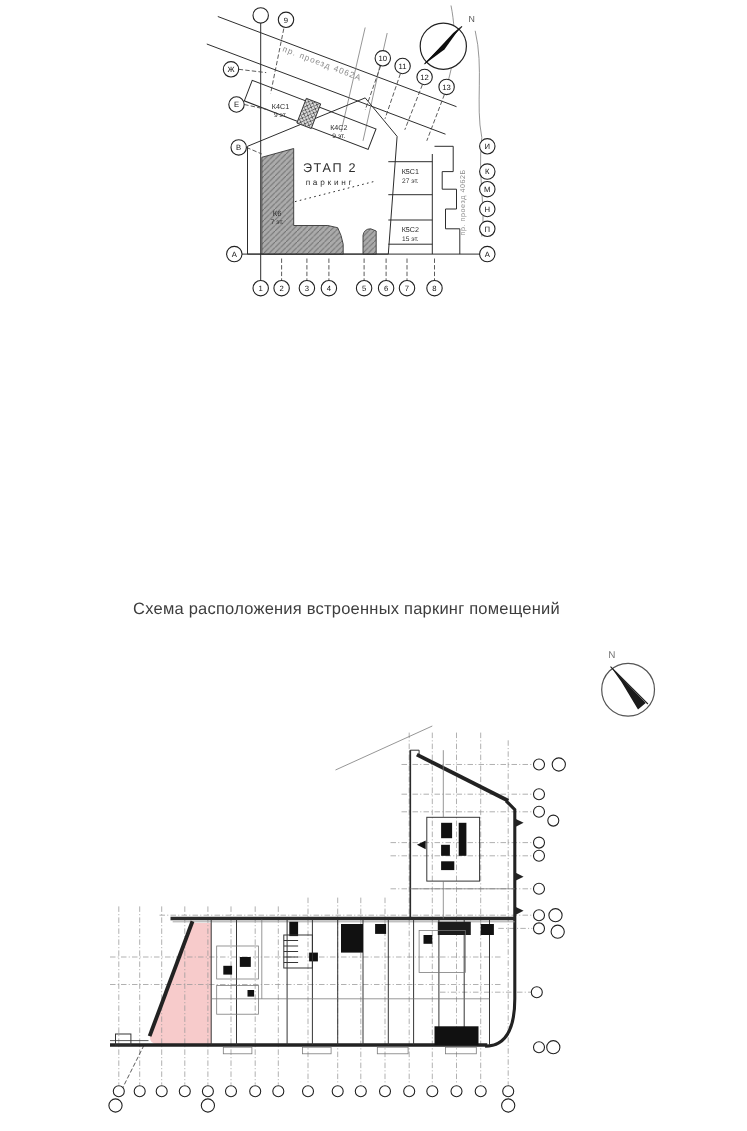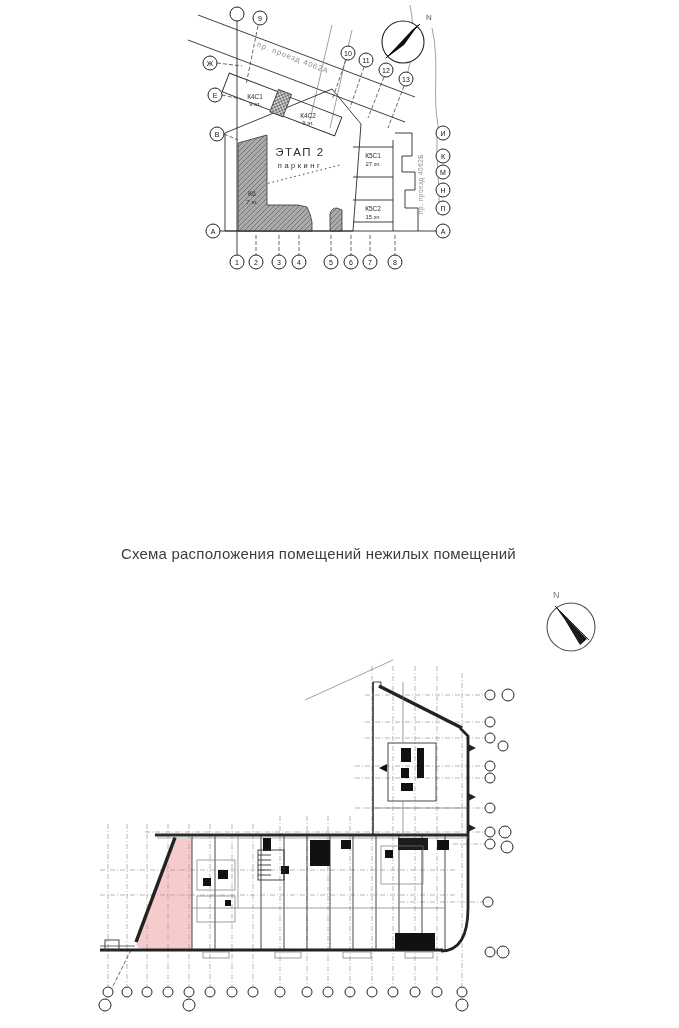--- a/index.html
+++ b/index.html
@@ -223,21 +223,21 @@
           <text class="mkt" x="190" y="264.5">7</text>
         </g>
     <g>
           <circle class="mk" cx="215" cy="262" r="7"></circle>
           <text class="mkt" x="215" y="264.5">8</text>
         </g>
   </g>
 </svg>
 </div>
 
-<div class="section-title">Схема расположения помещений нежилых помещений</div>
+<div class="section-title">Схема расположения встроенных паркинг помещений</div>
 
 <div class="plan" style="left:85px;top:578px;width:560px;height:450px;">
 <svg width="560" height="450" viewBox="0 0 560 450">
 
   <path d="M90,261 L107,261 L107,371 L58,371 Q50,371 51.5,362 Z" fill="#f7cbcb"></path>
 
   <g>
     <line class="grid" x1="23" y1="246" x2="23" y2="408"></line>
     <line class="grid" x1="42" y1="246" x2="42" y2="408"></line>
     <line class="grid" x1="62" y1="246" x2="62" y2="408"></line>

